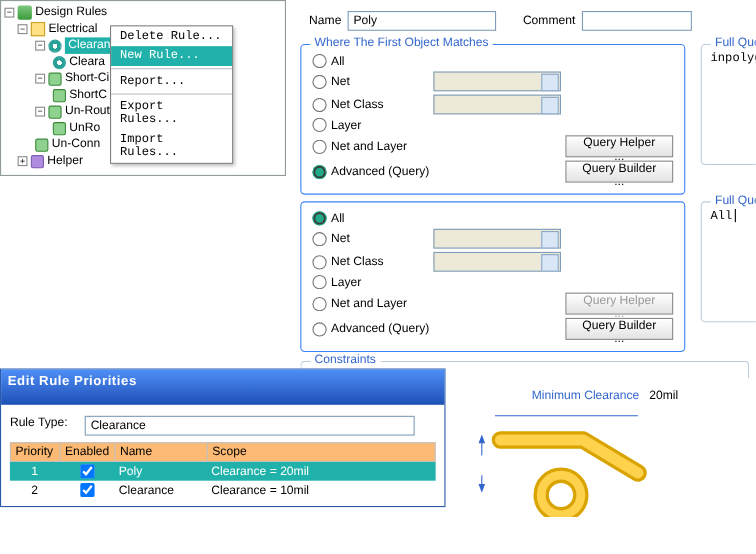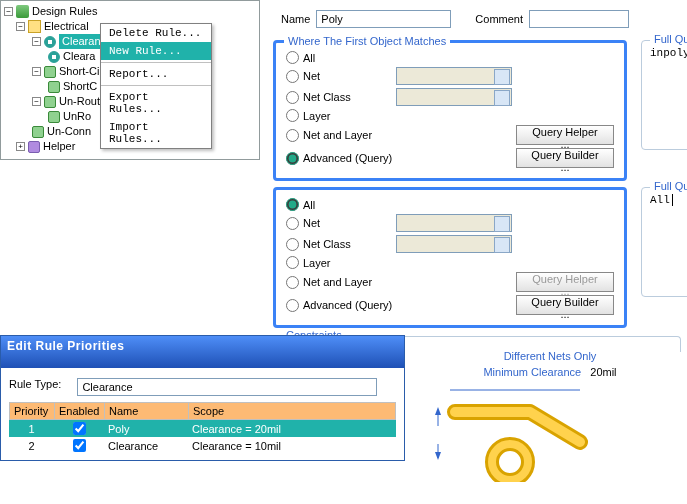--- a/index.html
+++ b/index.html
@@ -24,21 +24,21 @@
   .ctxmenu { position: absolute; left: 100px; top: 23px; width: 112px; background: #fff; border: 1px solid #808080; box-shadow: 2px 2px 3px rgba(0,0,0,0.25); font-family: "Courier New", monospace; font-size: 11px; }
   .ctxitem { padding: 3px 8px; cursor: default; }
   .ctxitem.sel { background: #20b2aa; color: #fff; }
   .ctxsep { height: 1px; background: #c0c0c0; margin: 2px 0; }
 
   
   .proppanel { position: absolute; right: 0; top: 0; width: 420px; }
   .row { display: flex; align-items: center; margin: 10px 0 6px 14px; }
   .lbl { color: #000; margin-right: 6px; }
   .tb { border: 1px solid #7f9db9; height: 18px; padding: 1px 4px; font-size: 11px; }
-  .group { border: 3px solid #3b82f6; border-radius: 4px; margin: 6px 6px 0 6px; padding: 8px 10px 10px 10px; position: relative; }
+  .group { border: 1px solid #3b82f6; border-radius: 4px; margin: 6px 6px 0 6px; padding: 8px 10px 10px 10px; position: relative; }
   .group-title { position: absolute; top: -8px; left: 8px; background: #fff; color: #3366cc; font-size: 11px; padding: 0 4px; }
   .matchgrid { display: grid; grid-template-columns: 110px 120px auto; row-gap: 3px; align-items: center; }
   .radio { display: inline-flex; align-items: center; gap: 4px; }
   .radio input { accent-color: #2a8; }
   .combo { width: 116px; height: 18px; border: 1px solid #7f9db9; background: #ece9d8; position: relative; }
   .combo::after { content: ""; position: absolute; right: 1px; top: 1px; width: 14px; height: 14px; background: #d8e6f6; border: 1px solid #8aa7c7; }
   .btn { height: 20px; border: 1px solid #888; background: linear-gradient(#fff,#e2e2e2); font-size: 11px; padding: 0 10px; cursor: pointer; min-width: 98px; }
   .btn.disabled { color: #999; }
   .twocol { display: flex; gap: 8px; }
   .leftcol { flex: 1; }
@@ -277,21 +277,20 @@
       <div>
           <input type="checkbox" checked="" style="">
         </div>
       <div>Clearance</div>
       <div>Clearance = 10mil</div>
     </div>
   </div>
 </div>
 
 <div class="diagram">
-  <div class="dno">Different Nets Only</div>
   <div style="text-align:center;margin:4px 0">
     <span class="mc">Minimum Clearance</span>
     <span class="mcv" style="margin-left:6px">20mil</span>
   </div>
   <svg class="diag-svg" width="200" height="100">
     <line x1="30" y1="8" x2="160" y2="8" stroke="#3366cc" stroke-width="1"></line>
     <polygon points="15,33 18,25 21,33" fill="#3366cc"></polygon>
     <line x1="18" y1="28" x2="18" y2="44" stroke="#3366cc"></line>
     <polygon points="15,70 18,78 21,70" fill="#3366cc"></polygon>
     <line x1="18" y1="62" x2="18" y2="76" stroke="#3366cc"></line>

